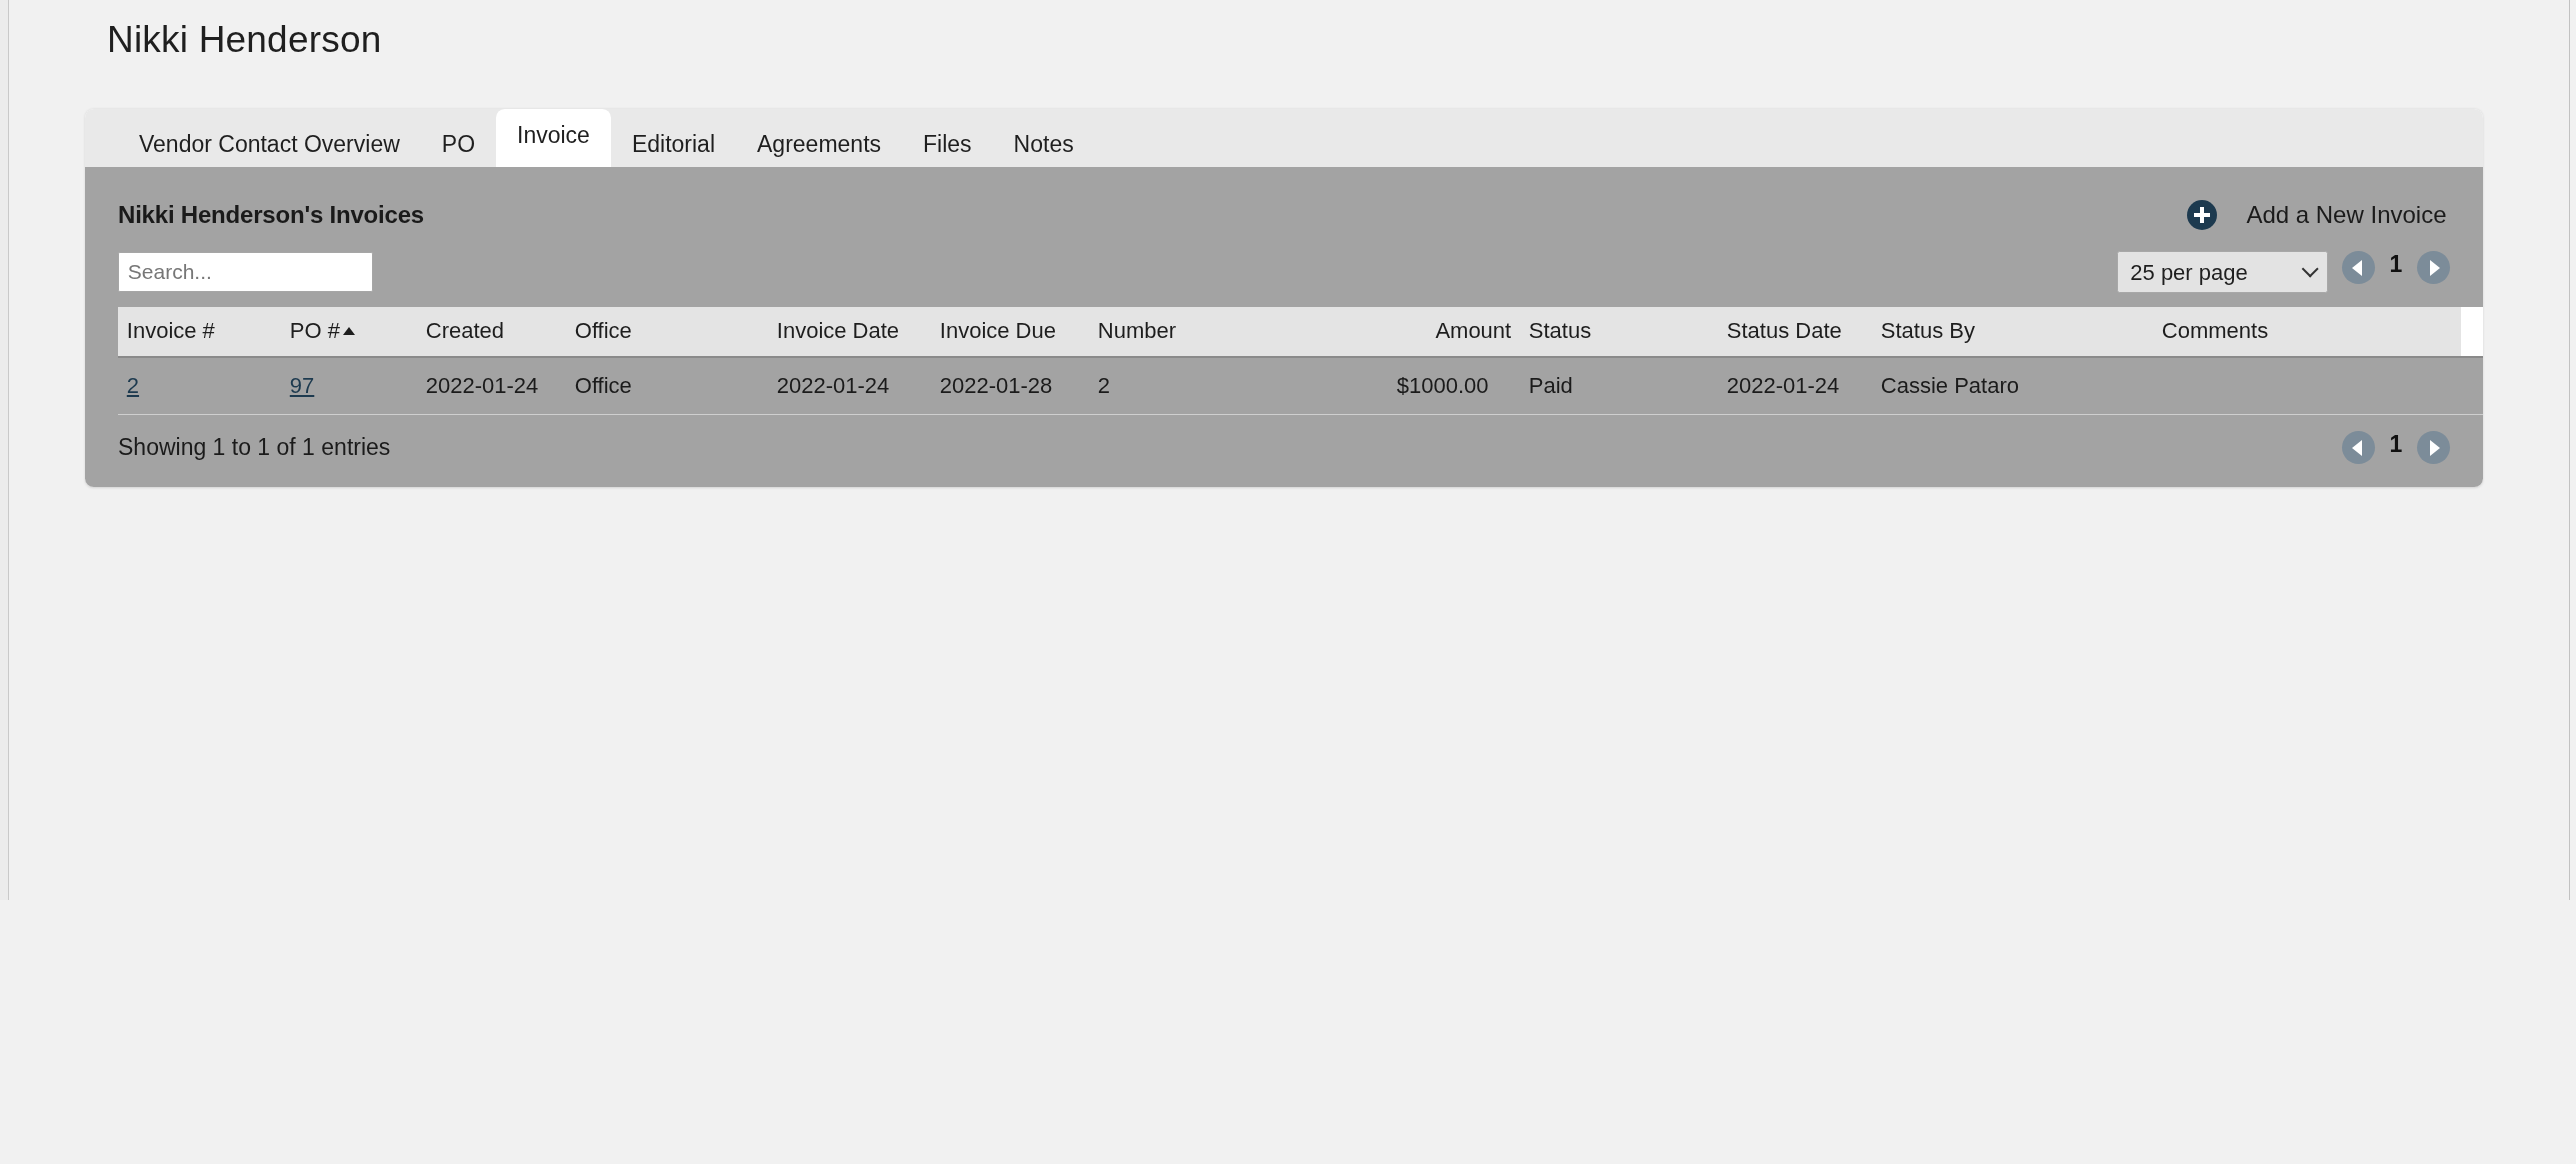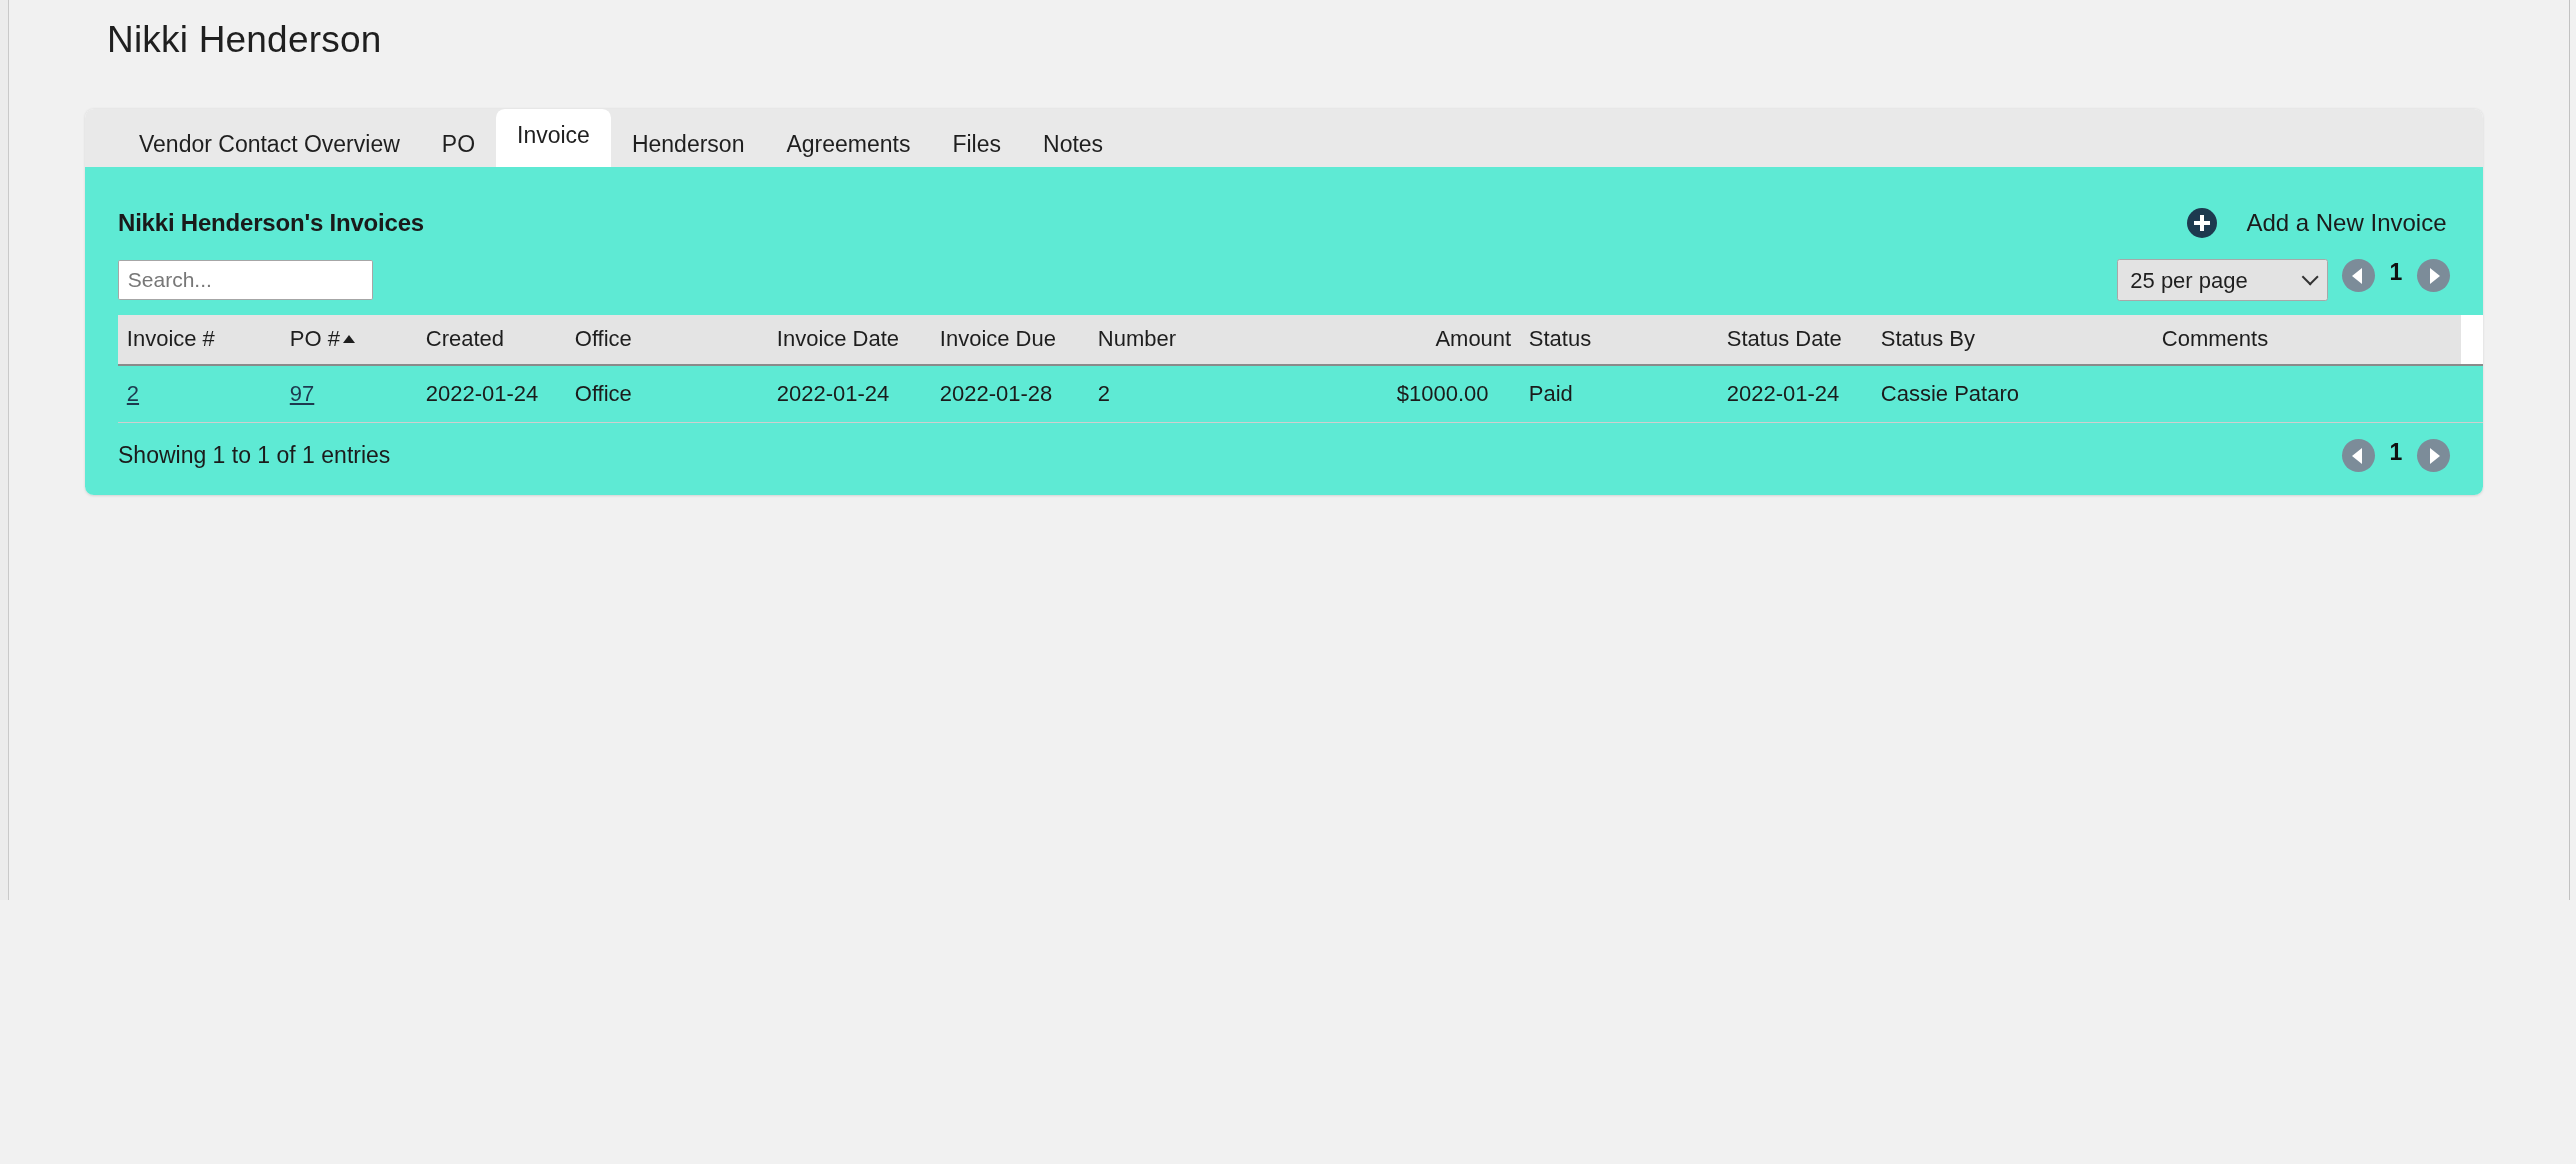--- a/index.html
+++ b/index.html
@@ -66,22 +66,22 @@
     cursor: pointer;
     border-radius: 8.8px 8.8px 0 0;
   }
   .tab.active {
     background: #ffffff;
     height: 58px;
     line-height: 53px;
   }
 
   .panel-body {
-    background: #5eead4;
-    padding: 15px 33px 0 33px;
+    background: #a3a3a3;
+    padding: 7px 33px 0 33px;
   }
 
   .body-head {
     display: flex;
     align-items: center;
     justify-content: space-between;
     padding-top: 26px;
     padding-bottom: 3.5px;
   }
   .section-title {
@@ -261,21 +261,21 @@
   <div class="edge-right"></div>
 
   <div class="page-title">Nikki Henderson</div>
 
   <div class="panel">
 
     <div class="tabbar" id="tab-bar">
         <div class="tab">Vendor Contact Overview</div>
         <div class="tab">PO</div>
         <div class="tab active">Invoice</div>
-        <div class="tab">Henderson</div>
+        <div class="tab">Editorial</div>
         <div class="tab">Agreements</div>
         <div class="tab">Files</div>
         <div class="tab">Notes</div>
       </div>
 
     <div class="panel-body">
 
       <div class="body-head">
         <div class="section-title">Nikki Henderson's Invoices</div>
         <div class="add-new">

